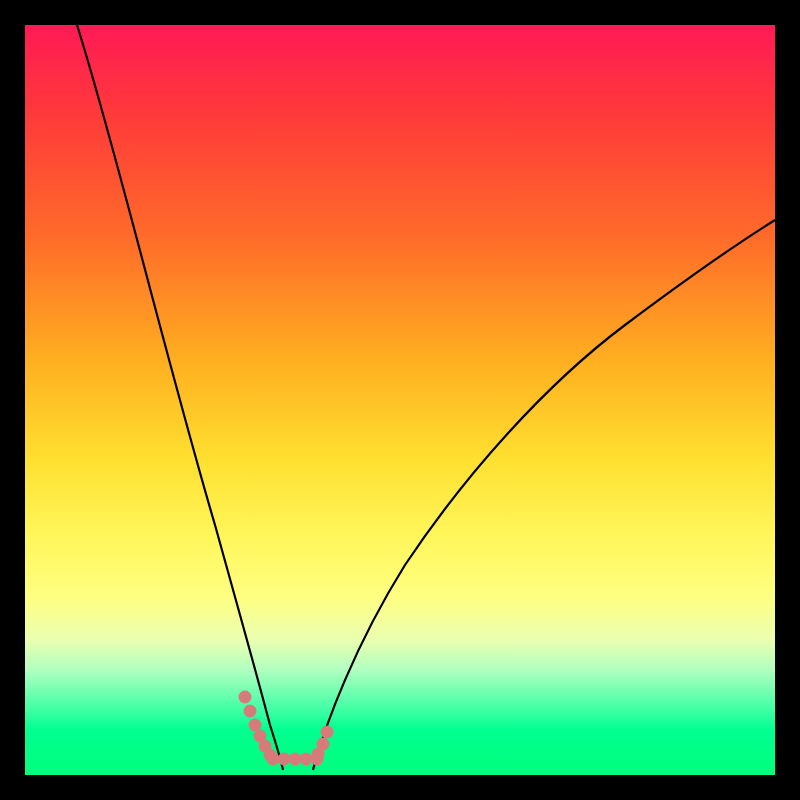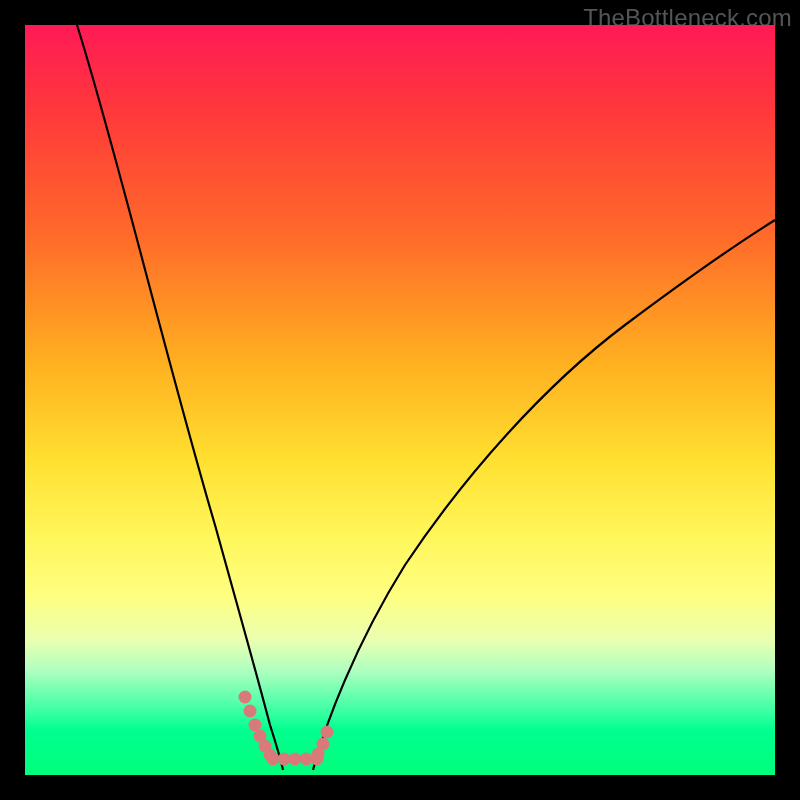--- a/index.html
+++ b/index.html
@@ -58,21 +58,20 @@
     top: 0;
     width: 750px;
     height: 750px;
     overflow: visible;
   }
 </style>
 </head>
 <body>
 
 <div class="frame">
-  <div class="watermark">TheBottleneck.com</div>
   <div class="plot-area">
     <svg class="curves" viewBox="0 0 750 750">
 
       <path d="M 52 0
            C 90 120, 140 330, 190 500
            C 215 590, 232 650, 245 700
            C 252 722, 256 735, 258 745" stroke="#000" stroke-width="2.2" fill="none"></path>
 
       <path d="M 288 745
            C 300 700, 330 620, 380 540

